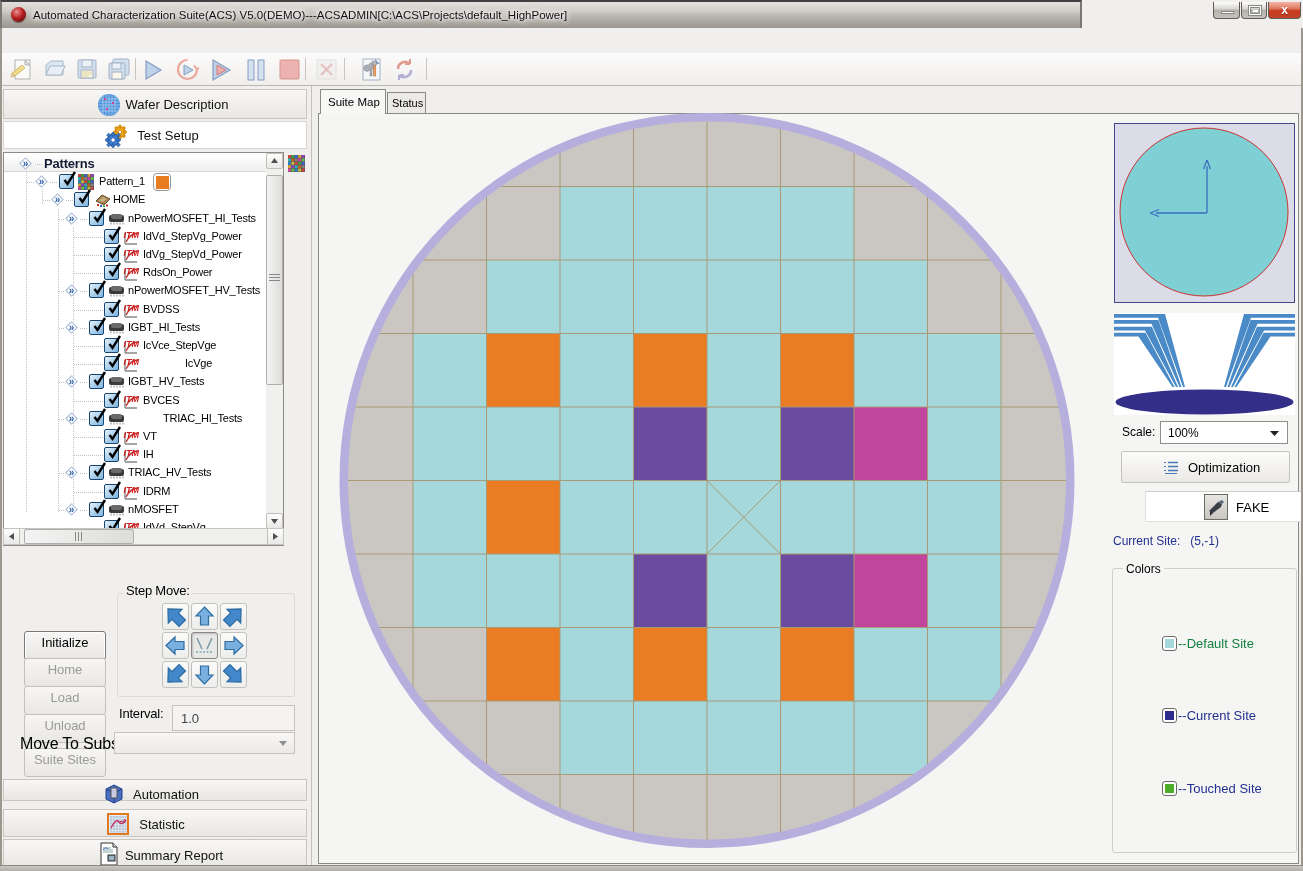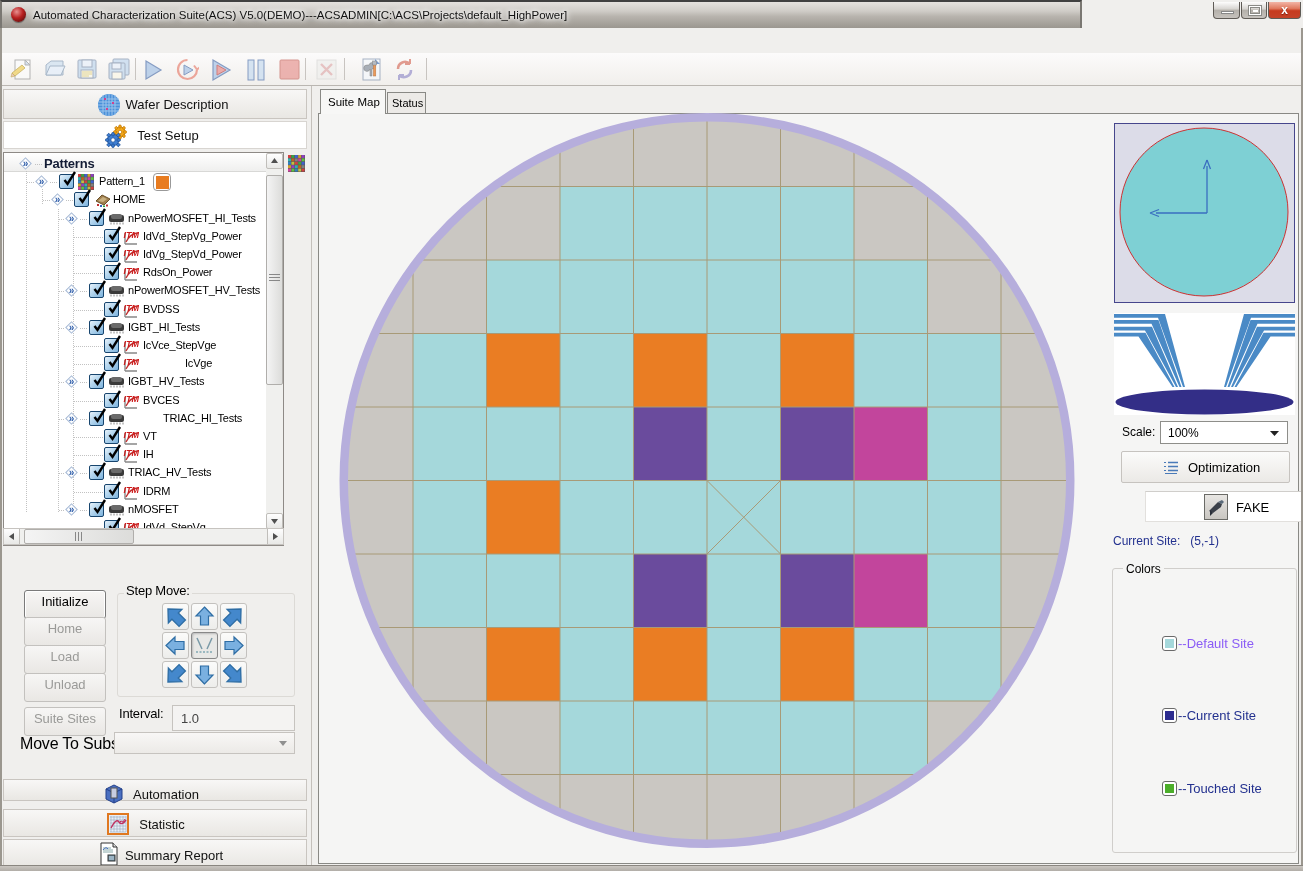--- a/index.html
+++ b/index.html
@@ -52,21 +52,21 @@
   background:linear-gradient(135deg,#e8f2fa 0%, #b8d8ef 40%, #7db3dd 100%); }
 .cb svg { position:absolute; left:1px; top:-5px; }
 
 
 .sb { background:#f0f0ee; }
 .sbthumb { background:linear-gradient(90deg,#f4f4f4,#dcdcda); border:1px solid #b0aeab; border-radius:2px; }
 
 
 #pcheader { position:absolute; left:1px; top:465px; width:304px; height:22px; background:#fdfdfd; border:1px solid #c9c5c0; }
 .pbtn { position:absolute; left:22px; width:82px; height:29px; border:1px solid #c3c1be; border-radius:3px;
-  background:linear-gradient(#f7f6f5,#e9e7e4); font-size:13px; color:#9a9a98; text-align:center; line-height:21px; }
+  background:linear-gradient(#f7f6f5,#e9e7e4); font-size:13px; color:#9a9a98; text-align:center; line-height:21px;margin-top:41px; }
 .arrbtn { position:absolute; width:27px; height:27px; border:1px solid #c3c1be; border-radius:3px; background:linear-gradient(#fbfbfa,#ededeb); }
 
 
 #tabarea { position:absolute; left:313px; top:86px; width:988px; height:783px; background:#f0efed; }
 #tabpage { position:absolute; left:5px; top:27px; width:981px; height:751px; background:#f5f5f4; border:1px solid #898985; }
 .tab { position:absolute; font-size:12px; color:#000; border:1px solid #898985; white-space:nowrap; }
 #tab1 { left:7px; top:3px; width:66px; height:25px; background:#f7f7f6; border-bottom:none; z-index:2; }
 #tab2 { left:74px; top:6px; width:39px; height:22px; background:#eceae7; }
 #wafersvg { position:absolute; left:-1px; top:-1px; }
 
@@ -835,21 +835,21 @@
 <svg width="22" height="24" viewBox="0 0 22 24">
             <path d="M4 16 L13 7 L17 9 L16 12 L8 18 Z" fill="#3a3f48"></path>
             <path d="M13 7 L17 5 L19 7 L17 9 Z" fill="#5a6a7a"></path>
             <path d="M5 15 L8 18 L5 21 Z" fill="#2a2f38"></path>
           </svg></div>
 <span style="position:absolute;left:90px;top:8px;font-size:13px;">FAKE</span>
       </div>
       <div style="position:absolute;left:13px;top:421px;font-size:12px;color:#23318f;">Current Site:&nbsp;&nbsp;&nbsp;(5,-1)</div>
       <div style="position:absolute;left:12px;top:455px;width:185px;height:285px;border:1px solid #d0cecb;border-radius:3px;">
 <span style="position:absolute;left:10px;top:-7px;background:#f5f5f4;padding:0 3px;font-size:12px;color:#000;">Colors</span>
-<div style="position:absolute;left:49px;top:67px;font-size:13px;color:#8b5cf6;"><div style="display:inline-block;vertical-align:-3px;width:15px;height:15px;border:1.5px solid #6a6a6a;border-radius:3px;background:#fff;padding:1.5px;margin-right:1px;"><div style="width:9px;height:9px;background:#a5d8db;"></div></div>--Default Site</div>
+<div style="position:absolute;left:49px;top:67px;font-size:13px;color:#15803d;"><div style="display:inline-block;vertical-align:-3px;width:15px;height:15px;border:1.5px solid #6a6a6a;border-radius:3px;background:#fff;padding:1.5px;margin-right:1px;"><div style="width:9px;height:9px;background:#a5d8db;"></div></div>--Default Site</div>
 <div style="position:absolute;left:49px;top:139px;font-size:13px;color:#23318f;"><div style="display:inline-block;vertical-align:-3px;width:15px;height:15px;border:1.5px solid #6a6a6a;border-radius:3px;background:#fff;padding:1.5px;margin-right:1px;"><div style="width:9px;height:9px;background:#2d2d8f;"></div></div>--Current Site</div>
 <div style="position:absolute;left:49px;top:212px;font-size:13px;color:#23318f;"><div style="display:inline-block;vertical-align:-3px;width:15px;height:15px;border:1.5px solid #6a6a6a;border-radius:3px;background:#fff;padding:1.5px;margin-right:1px;"><div style="width:9px;height:9px;background:#4cae2a;"></div></div>--Touched Site</div>
 </div>
 </div>
   <div style="position:absolute;left:311px;top:86px;width:1px;height:779px;background:#c4c0bb;"></div>
     <div id="edgeL"></div>
     <div id="edgeR"></div>
     <div id="edgeB"></div>
 </div>
 

